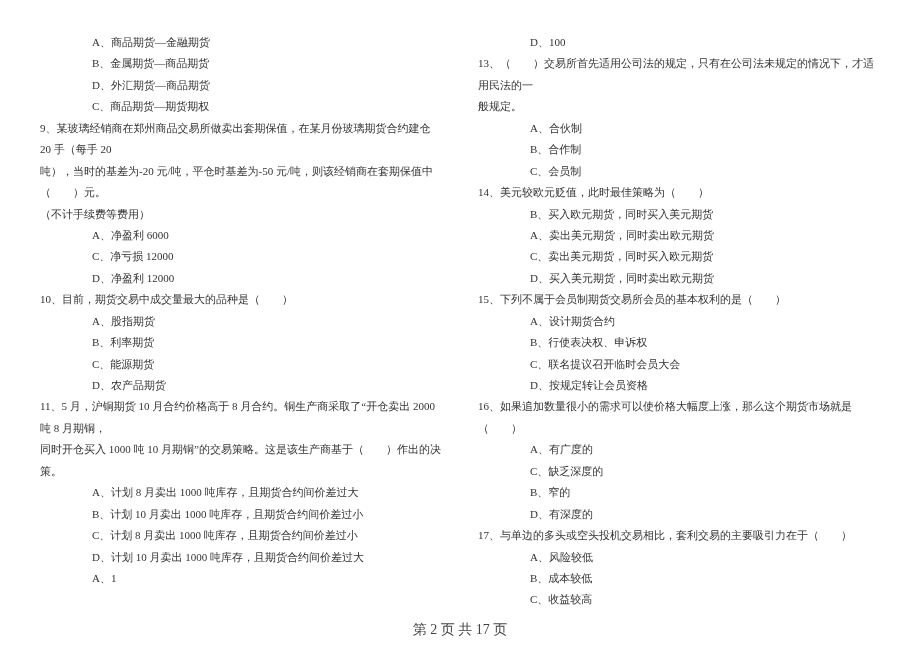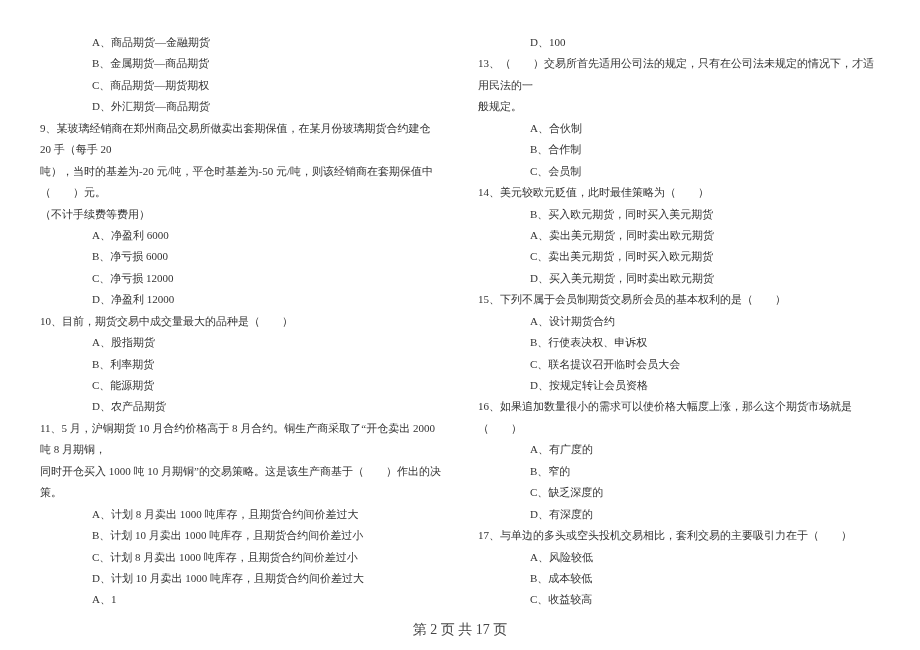--- a/index.html
+++ b/index.html
@@ -41,28 +41,27 @@
   }
 </style>
 </head>
 <body>
 
 <div class="page">
 
   <div class="col left">
     <div class="opt">A、商品期货—金融期货</div>
     <div class="opt">B、金属期货—商品期货</div>
+    <div class="opt">D、外汇期货—商品期货</div>
     <div class="opt">C、商品期货—期货期权</div>
-    <div class="opt">D、外汇期货—商品期货</div>
 
     <div class="q">9、某玻璃经销商在郑州商品交易所做卖出套期保值，在某月份玻璃期货合约建仓 20 手（每手 20</div>
     <div class="q">吨），当时的基差为-20 元/吨，平仓时基差为-50 元/吨，则该经销商在套期保值中（　　）元。</div>
     <div class="q">（不计手续费等费用）</div>
     <div class="opt">A、净盈利 6000</div>
-    <div class="opt">B、净亏损 6000</div>
     <div class="opt">C、净亏损 12000</div>
     <div class="opt">D、净盈利 12000</div>
 
     <div class="q">10、目前，期货交易中成交量最大的品种是（　　）</div>
     <div class="opt">A、股指期货</div>
     <div class="opt">B、利率期货</div>
     <div class="opt">C、能源期货</div>
     <div class="opt">D、农产品期货</div>
 
     <div class="q">11、5 月，沪铜期货 10 月合约价格高于 8 月合约。铜生产商采取了“开仓卖出 2000 吨 8 月期铜，</div>
@@ -92,22 +91,22 @@
     <div class="opt">D、买入美元期货，同时卖出欧元期货</div>
 
     <div class="q">15、下列不属于会员制期货交易所会员的基本权利的是（　　）</div>
     <div class="opt">A、设计期货合约</div>
     <div class="opt">B、行使表决权、申诉权</div>
     <div class="opt">C、联名提议召开临时会员大会</div>
     <div class="opt">D、按规定转让会员资格</div>
 
     <div class="q">16、如果追加数量很小的需求可以使价格大幅度上涨，那么这个期货市场就是（　　）</div>
     <div class="opt">A、有广度的</div>
+    <div class="opt">C、缺乏深度的</div>
     <div class="opt">B、窄的</div>
-    <div class="opt">C、缺乏深度的</div>
     <div class="opt">D、有深度的</div>
 
     <div class="q">17、与单边的多头或空头投机交易相比，套利交易的主要吸引力在于（　　）</div>
     <div class="opt">A、风险较低</div>
     <div class="opt">B、成本较低</div>
     <div class="opt">C、收益较高</div>
   </div>
 
 </div>
 

